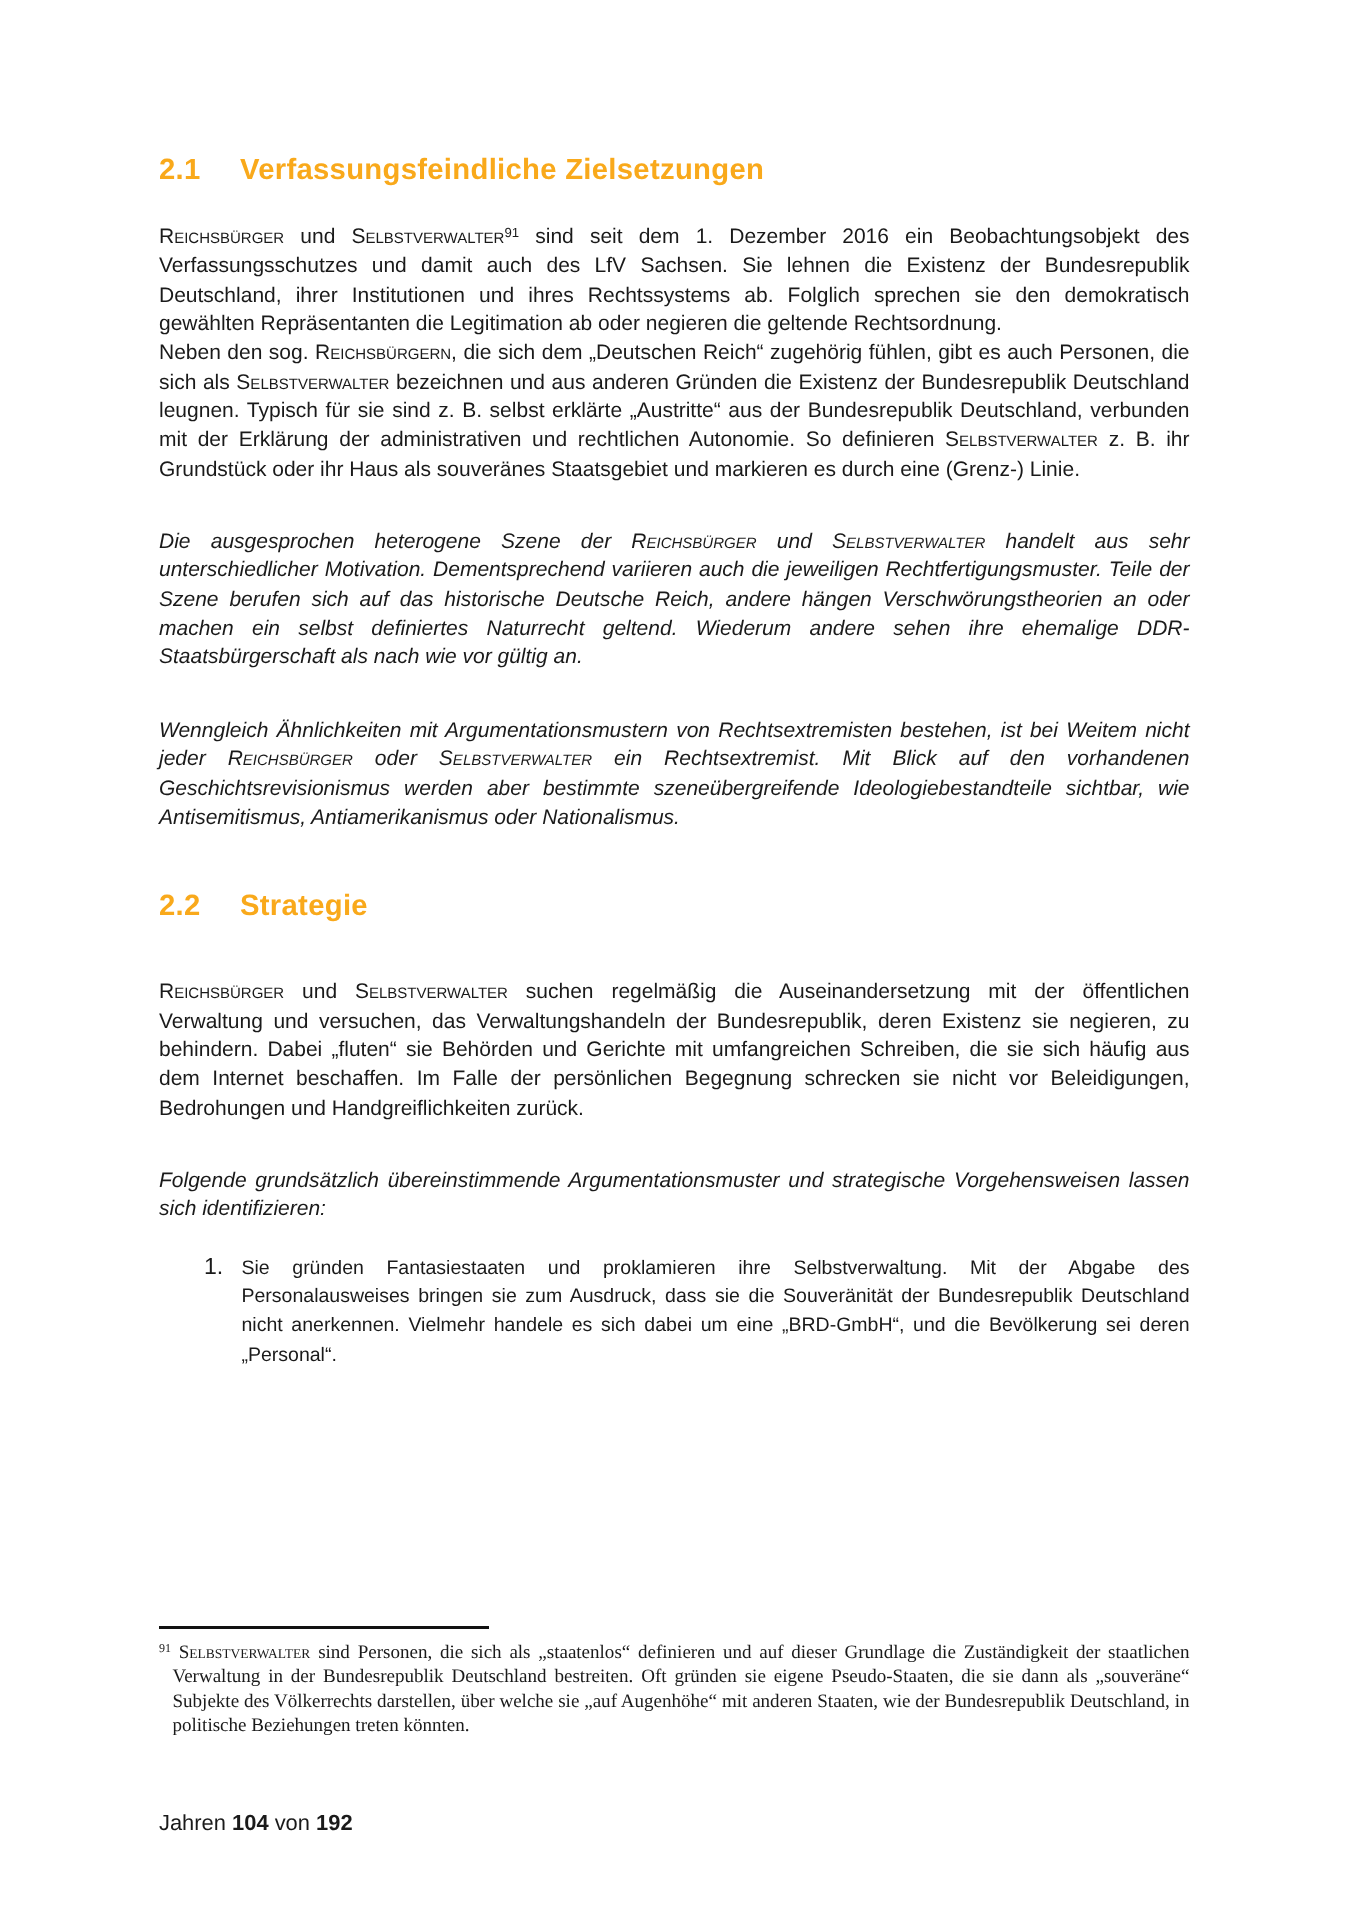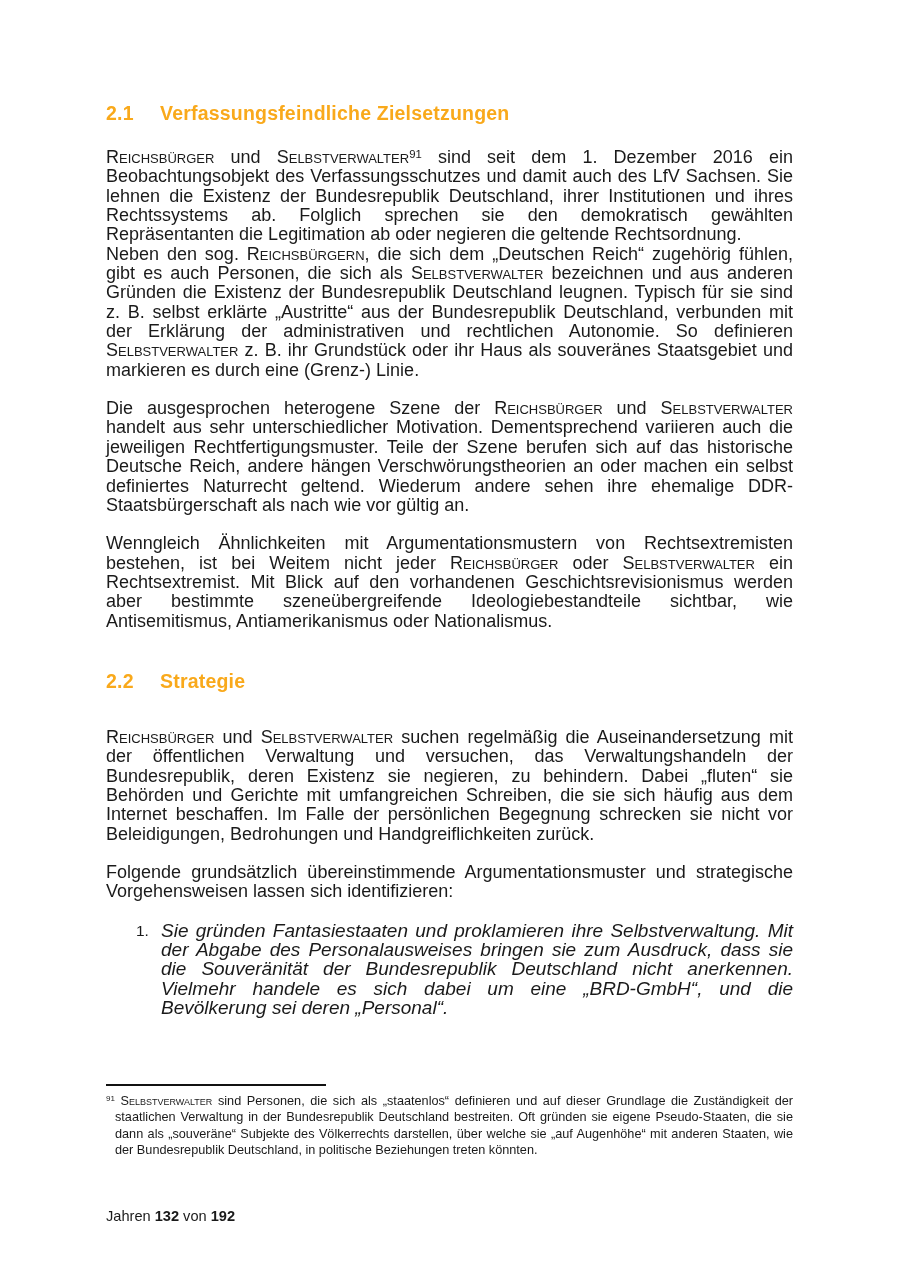--- a/index.html
+++ b/index.html
@@ -24,56 +24,56 @@
     color: var(--accent);
     font-size: 19.5px;
     font-weight: bold;
     line-height: 27px;
     letter-spacing: 0.2px;
   }
   .heading .hnum { display: inline-block; width: 54px; }
   .h-first { margin-bottom: 21px; }
   .h-second { margin-top: 37px; margin-bottom: 33px; }
   .para {
-    font-size: 18px;
+    font-size: 14px;
     line-height: 19.35px;
     text-align: justify;
     color: var(--ink);
   }
-  .gap { margin-top: 19px; }
+  .gap { margin-top: 29px; font-style: italic; }
   .sc { font-variant: small-caps; }
   .sup {
     font-size: 0.63em;
     vertical-align: baseline;
     position: relative;
     top: -0.45em;
     line-height: 0;
   }
   .list-item {
     display: flex;
     margin: 19px 0 0 30px;
   }
   .li-marker {
     flex: none;
     width: 25px;
     font-size: 15.4px;
     line-height: 19.35px;
   }
   .li-text {
     flex: 1;
-    font-size: 19px;
+    font-size: 13px;
     line-height: 19.35px;
     text-align: justify;
-    font-style: italic;
   }
   .footnote-area {
     position: absolute;
     left: 106px;
     top: 1084px;
     width: 687px;
+    font-family: Liberation Serif, serif;
   }
   .footnote-rule {
     width: 220px;
     border-top: 2px solid #111;
     margin-bottom: 7px;
   }
   .footnote {
     font-size: 12.7px;
     line-height: 16.3px;
     text-align: justify;
@@ -112,14 +112,14 @@
       <p class="li-text"><span>Sie gründen Fantasiestaaten und proklamieren ihre Selbstverwaltung. Mit der Abgabe des Personalausweises bringen sie zum Ausdruck, dass sie die Souveränität der Bundesrepublik Deutschland nicht anerkennen. Vielmehr handele es sich dabei um eine „BRD-GmbH“, und die Bevölkerung sei deren „Personal“.</span></p>
     </div>
 
   </div>
 
   <div class="footnote-area">
     <div class="footnote-rule"></div>
     <p class="footnote"><span class="sup">91</span><span> </span><span class="sc">Selbstverwalter</span><span> sind Personen, die sich als „staatenlos“ definieren und auf dieser Grundlage die Zuständigkeit der staatlichen Verwaltung in der Bundesrepublik Deutschland bestreiten. Oft gründen sie eigene Pseudo-Staaten, die sie dann als „souveräne“ Subjekte des Völkerrechts darstellen, über welche sie „auf Augenhöhe“ mit anderen Staaten, wie der Bundesrepublik Deutschland, in politische Beziehungen treten könnten.</span></p>
   </div>
 
-  <div class="footer"><span>Jahren</span> <b>132</b> <span>von</span> <b>192</b></div>
+  <div class="footer"><span>Jahren</span> <b>104</b> <span>von</span> <b>192</b></div>
 </div>
 
 </body></html>

